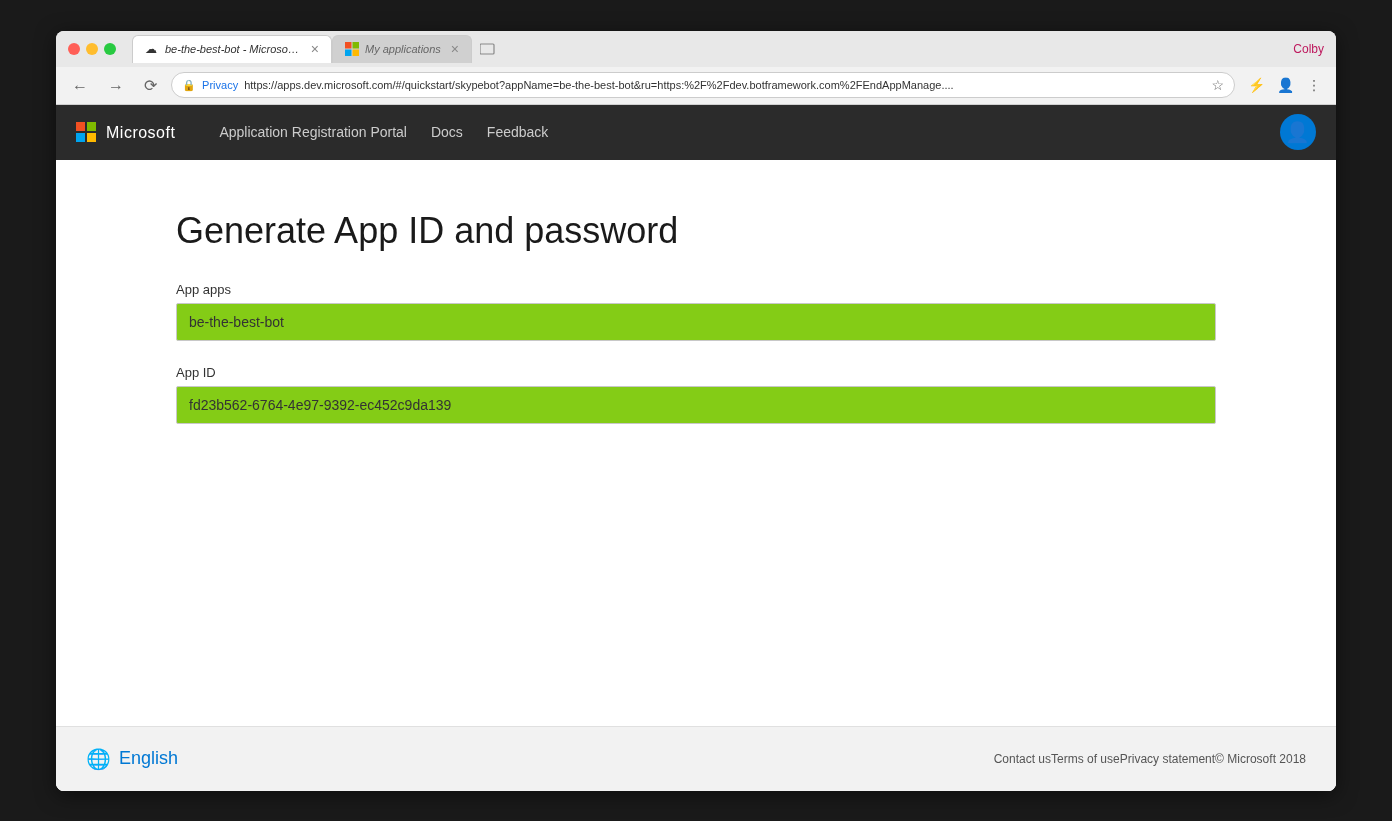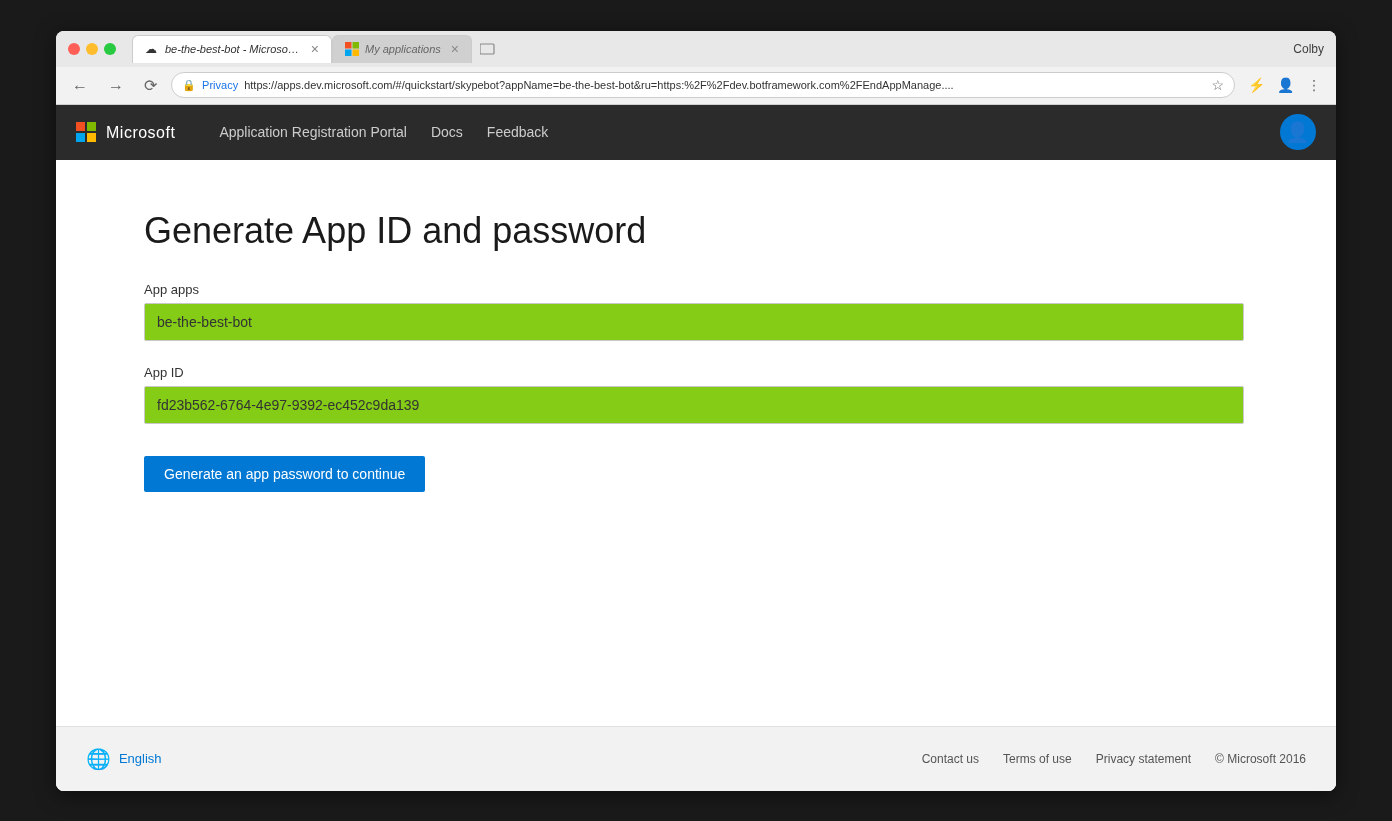--- a/index.html
+++ b/index.html
@@ -37,21 +37,21 @@
       background: #fff; border-radius: 6px 6px 0 0;
       padding: 6px 12px; font-size: 12px; color: #333;
       border: 1px solid #ccc; border-bottom: none; height: 28px;
       max-width: 200px; overflow: hidden;
     }
     .tab.inactive { background: #d0d0d0; color: #666; }
     .tab-favicon { width: 14px; height: 14px; flex-shrink: 0; }
     .tab-title { overflow: hidden; text-overflow: ellipsis; white-space: nowrap; font-size: 11px; font-style: italic; }
     .tab-close { margin-left: 4px; cursor: pointer; color: #888; font-size: 14px; line-height: 1; }
     .new-tab-btn { margin-left: 4px; color: #666; font-size: 18px; cursor: pointer; padding: 0 4px; }
-    .title-bar-right { margin-left: auto; font-size: 12px; color: #404040; }
+    .title-bar-right { margin-left: auto; font-size: 12px; color: #be185d; }
 
     
     .address-bar {
       background: #f2f2f2;
       height: 38px;
       display: flex;
       align-items: center;
       padding: 0 10px;
       gap: 8px;
       border-bottom: 1px solid #d0d0d0;
@@ -99,21 +99,21 @@
     .ms-sq-4 { background: #ffb900; }
     .ms-brand { color: #fff; font-size: 16px; font-weight: 300; letter-spacing: 0.5px; }
     .nav-link { color: #ccc; font-size: 14px; text-decoration: none; cursor: pointer; }
     .nav-right { margin-left: auto; }
     .user-avatar { width: 36px; height: 36px; border-radius: 50%; background: #0078d4; display: flex; align-items: center; justify-content: center; }
     .user-avatar-icon { color: #fff; font-size: 20px; }
 
     
     .main-content {
       flex: 1;
-      padding: 50px 88px;
+      padding: 50px 120px;
       background: #fff;
     }
     .page-title { font-size: 36px; font-weight: 300; color: #1a1a1a; margin-bottom: 30px; }
 
     .form-group { margin-bottom: 24px; }
     .form-label { font-size: 13px; color: #333; margin-bottom: 6px; display: block; }
     .form-input {
       width: 100%;
       max-width: 1100px;
       height: 38px;
@@ -142,22 +142,22 @@
       background: #f2f2f2;
       border-top: 1px solid #e0e0e0;
       height: 65px;
       display: flex;
       align-items: center;
       padding: 0 30px;
       flex-shrink: 0;
     }
     .footer-left { display: flex; align-items: center; gap: 8px; }
     .globe-icon { font-size: 20px; color: #555; }
-    .footer-lang { color: #0078d4; font-size: 13px; cursor: pointer; text-decoration: none; }
-    .footer-right { margin-left: auto; display: flex; align-items: center; gap: 24px; }
+    .footer-lang { color: #0078d4; font-size: 18px; cursor: pointer; text-decoration: none; }
+    .footer-right { margin-left: auto; display: flex; align-items: center; }
     .footer-link { color: #555; font-size: 12px; text-decoration: none; cursor: pointer; }
     .footer-copy { color: #555; font-size: 12px; }
   </style>
 </head>
 <body>
 
 <div class="browser-window">
 
   <div class="title-bar">
     <div class="traffic-lights">
@@ -241,29 +241,28 @@
       <div class="form-group">
         <label class="form-label">App apps</label>
         <input class="form-input" type="text" value="be-the-best-bot" style="">
       </div>
 
       <div class="form-group">
         <label class="form-label">App ID</label>
         <input class="form-input" type="text" readonly="" value="fd23b562-6764-4e97-9392-ec452c9da139" style="">
       </div>
 
-      <button class="generate-btn">Generate an app password to continue</button>
     </div>
 
     <div class="footer">
       <div class="footer-left">
         <span class="globe-icon">🌐</span>
         <a class="footer-lang">English</a>
       </div>
       <div class="footer-right">
         <a class="footer-link">Contact us</a>
         <a class="footer-link">Terms of use</a>
         <a class="footer-link">Privacy statement</a>
-        <span class="footer-copy">© Microsoft 2016</span>
+        <span class="footer-copy">© Microsoft 2018</span>
       </div>
     </div>
   </div>
 </div>
 
 </body></html>

